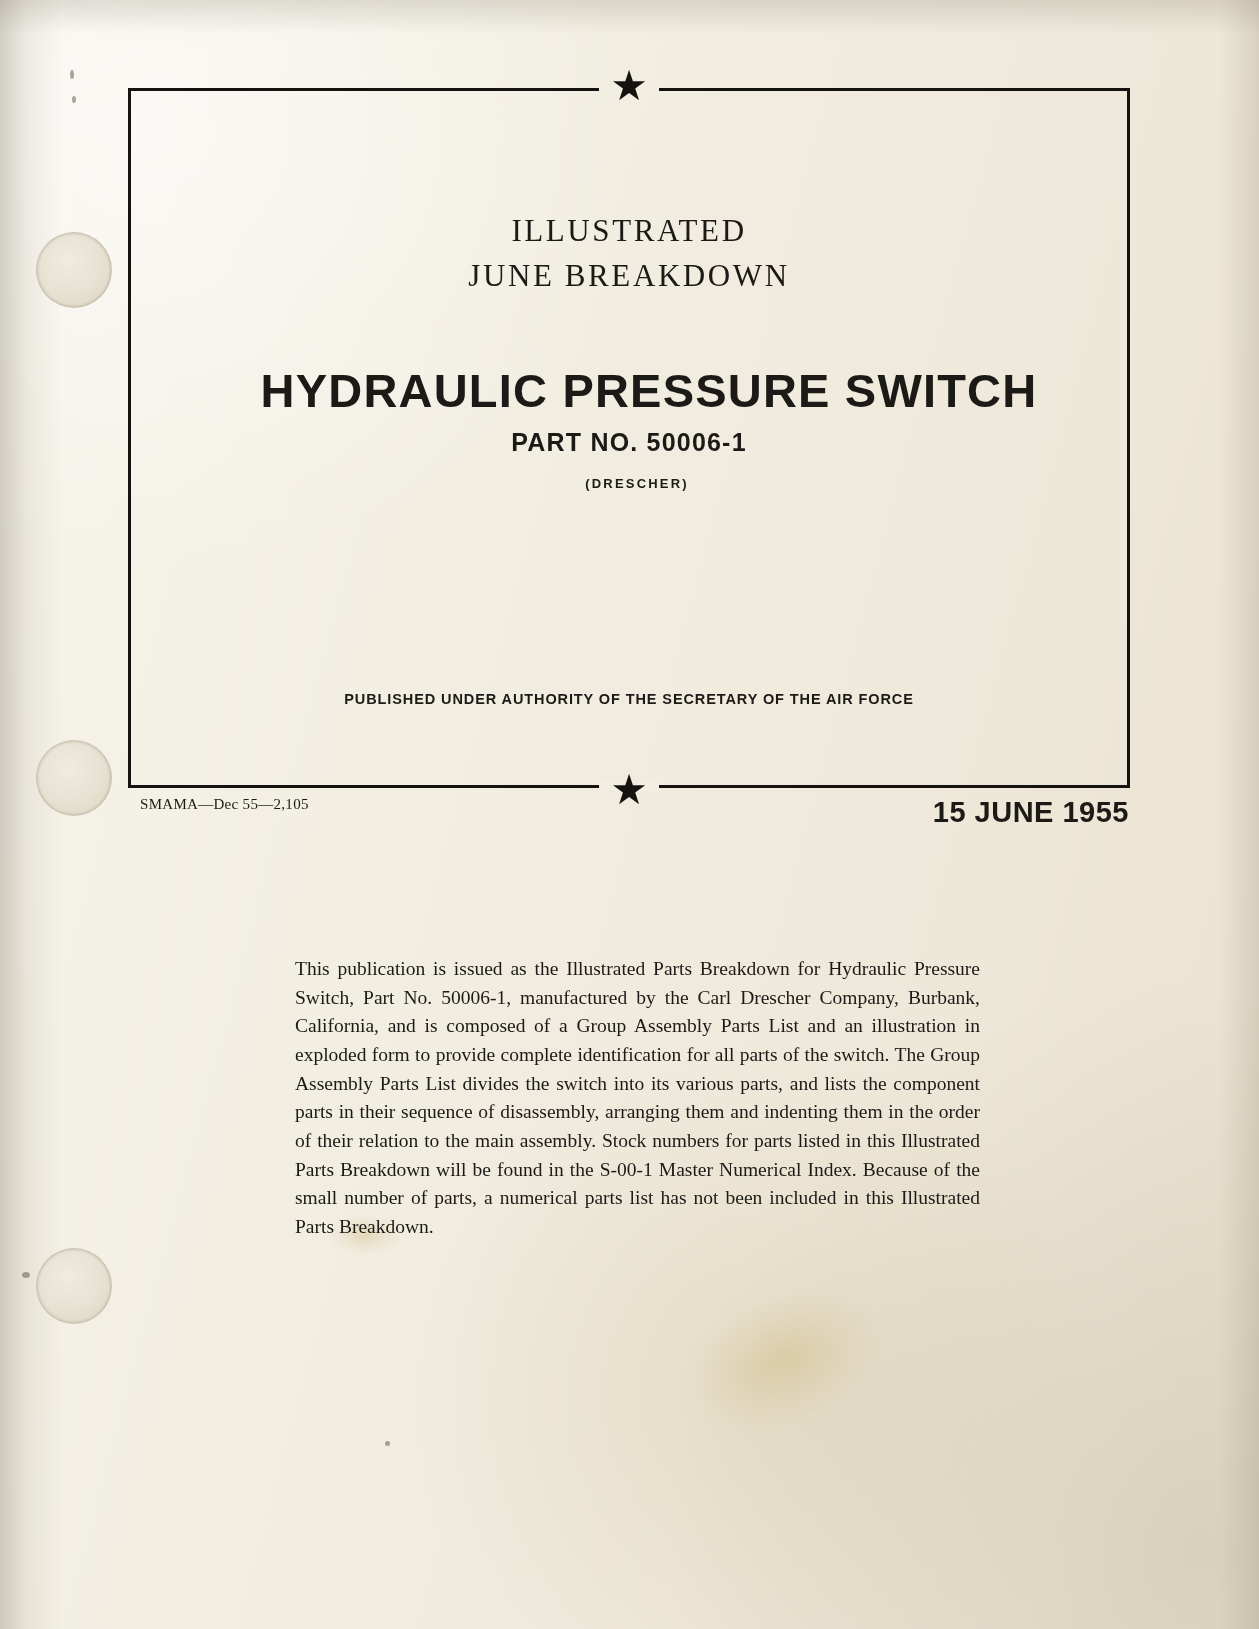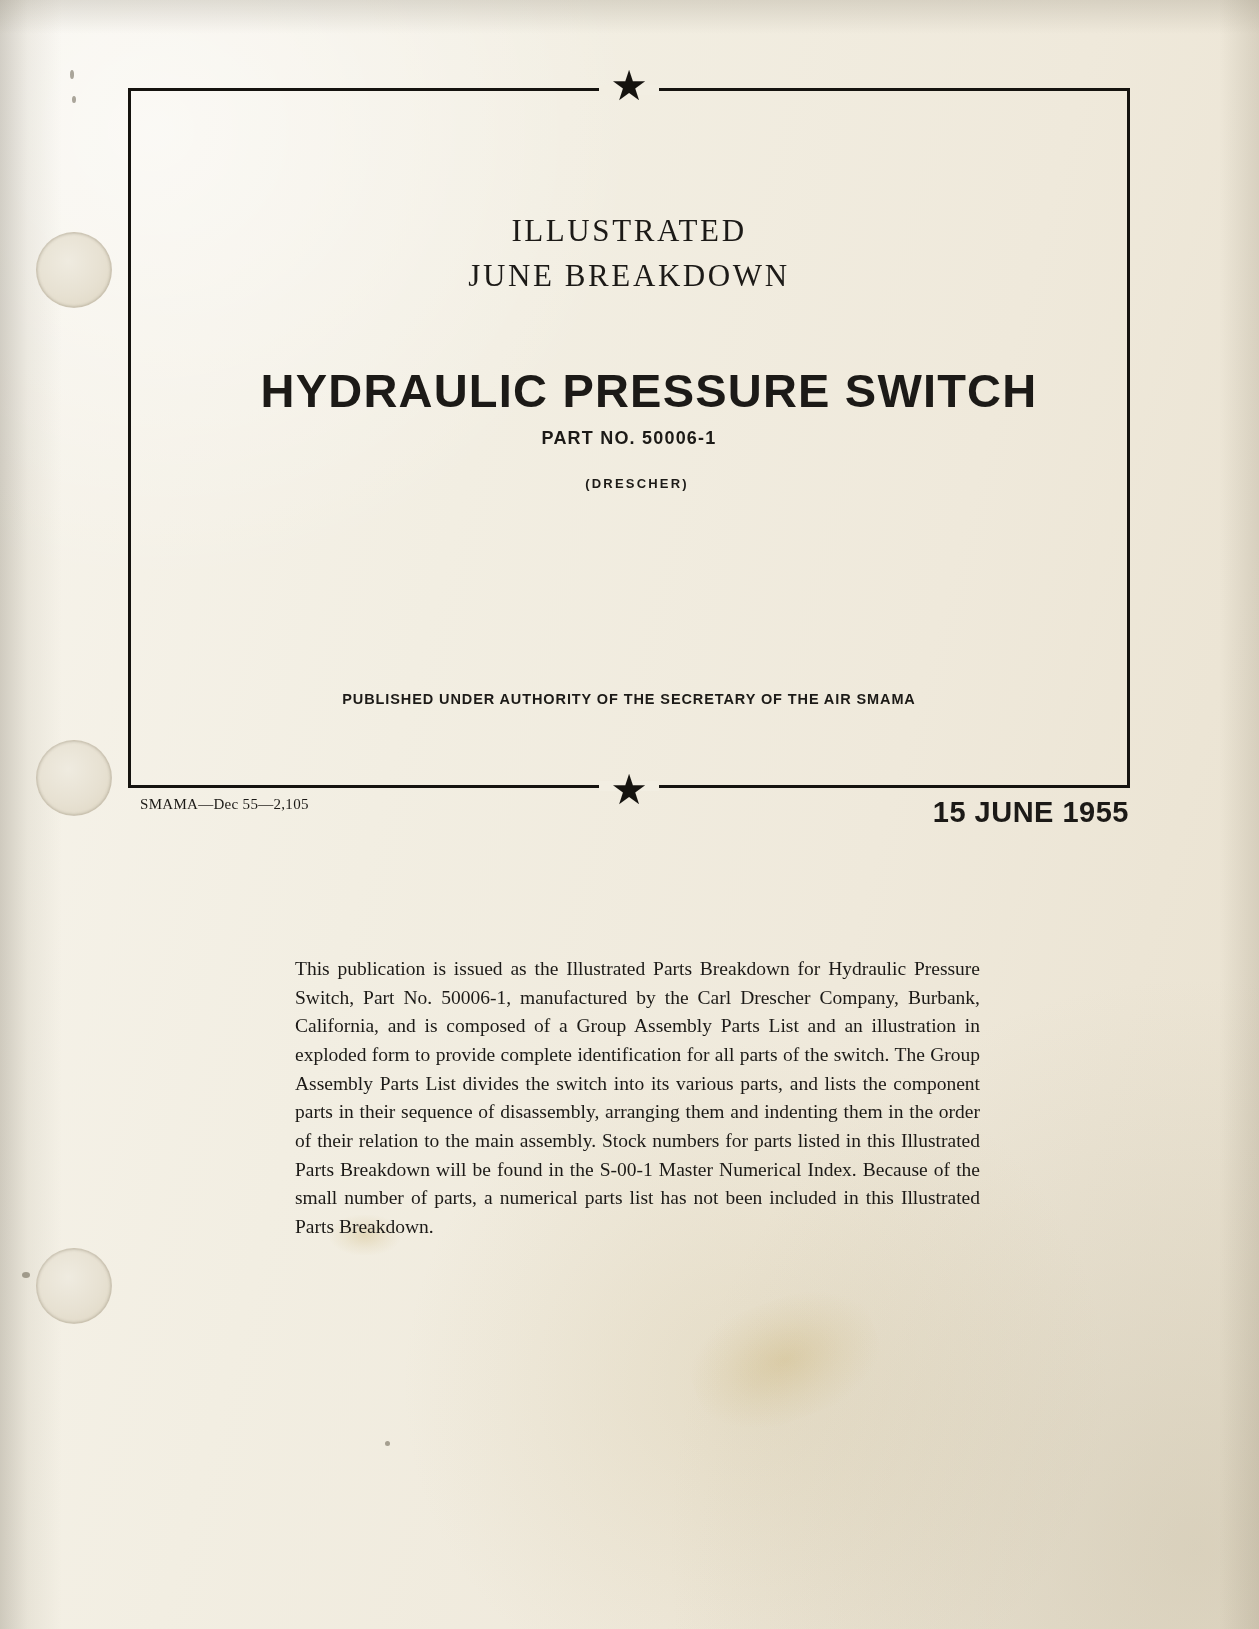--- a/index.html
+++ b/index.html
@@ -134,21 +134,21 @@
     letter-spacing: 1.2px;
     margin-left: 40px;
   }
   .part-no {
     position: absolute;
     top: 337px;
     left: 0; right: 0;
     text-align: center;
     font-family: "Liberation Sans", sans-serif;
     font-weight: bold;
-    font-size: 18px;
+    font-size: 25px;
     letter-spacing: 1.2px;
   }
   .maker {
     position: absolute;
     top: 385px;
     left: 16px; right: 0;
     text-align: center;
     font-family: "Liberation Sans", sans-serif;
     font-weight: bold;
     font-size: 13px;
@@ -233,21 +233,21 @@
 
       <div class="illustrated">
         <div>ILLUSTRATED</div>
         <div>JUNE BREAKDOWN</div>
       </div>
 
       <div class="main-title">HYDRAULIC PRESSURE SWITCH</div>
       <div class="part-no">PART NO. 50006-1</div>
       <div class="maker">(DRESCHER)</div>
 
-      <div class="authority">PUBLISHED UNDER AUTHORITY OF THE SECRETARY OF THE AIR SMAMA</div>
+      <div class="authority">PUBLISHED UNDER AUTHORITY OF THE SECRETARY OF THE AIR FORCE</div>
 
       <div class="star-mask mask-bottom"></div>
       <div class="star star-bottom">★</div>
 
     </div>
   </div>
 
   <div class="smama">SMAMA—Dec 55—2,105</div>
   <div class="pub-date">15 JUNE 1955</div>
 

